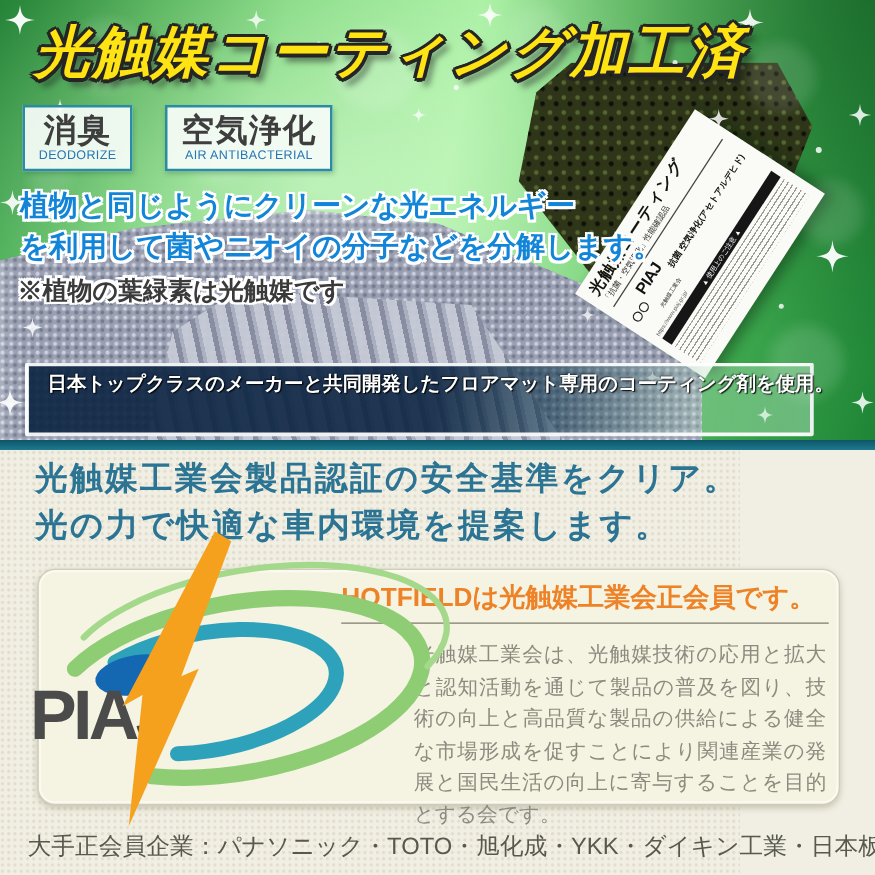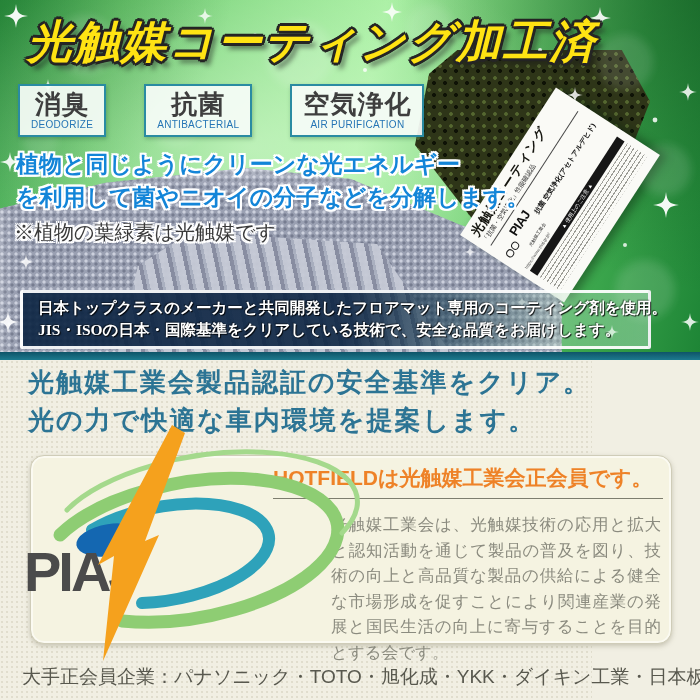--- a/index.html
+++ b/index.html
@@ -57,31 +57,31 @@
 
   .sparkles{position:absolute;left:0;top:0;width:700px;height:352px;pointer-events:none;}
 
   .hero-title{position:absolute;top:12px;left:0;width:624px;text-align:center;
     font-family:"Liberation Serif",serif;font-weight:bold;font-style:italic;
     font-size:45px;letter-spacing:2px;color:#ffe313;white-space:nowrap;
     text-shadow:-2px -2px 0 #252525,2px -2px 0 #252525,-2px 2px 0 #252525,2px 2px 0 #252525,
       0 3px 0 #252525,3px 0 0 #252525,0 -3px 0 #252525,-3px 0 0 #252525,
       5px 6px 5px rgba(25,25,25,0.55);}
 
-  .features{position:absolute;left:18px;top:84px;display:flex;gap:38px;justify-content:center;}
+  .features{position:absolute;left:18px;top:84px;display:flex;gap:26px;justify-content:center;}
   .feature{background:rgba(246,252,247,0.93);border:2px solid #2a8ba2;
     padding:3px 11px 4px;text-align:center;box-shadow:1px 2px 4px rgba(20,80,40,0.3);}
   .feature-jp{font-size:26px;font-weight:bold;color:#3e3e3e;line-height:30px;letter-spacing:1px;white-space:nowrap;}
   .feature-en{font-size:10px;font-weight:normal;color:#2575b5;line-height:12px;letter-spacing:0.3px;white-space:nowrap;}
 
   .lead{position:absolute;left:16px;top:148px;font-size:23px;font-weight:bold;color:#1385d8;
     line-height:33px;white-space:nowrap;
     text-shadow:-2px -2px 0 #fff,2px -2px 0 #fff,-2px 2px 0 #fff,2px 2px 0 #fff,
       0 2px 0 #fff,2px 0 0 #fff,0 -2px 0 #fff,-2px 0 0 #fff;}
-  .note{position:absolute;left:14px;top:219px;font-size:20px;font-weight:normal;color:#3a3a3a;
+  .note{position:absolute;left:14px;top:219px;font-size:20px;font-weight:bold;color:#3a3a3a;
     white-space:nowrap;
     text-shadow:-2px -2px 0 #fff,2px -2px 0 #fff,-2px 2px 0 #fff,2px 2px 0 #fff,
       0 2px 0 #fff,2px 0 0 #fff,0 -2px 0 #fff,-2px 0 0 #fff;}
 
   .info-box{position:absolute;left:20px;top:290px;width:610px;height:49px;
     border:3px solid rgba(255,255,255,0.93);border-radius:2px;
     background:linear-gradient(93deg, rgba(14,38,68,0.92) 0%, rgba(14,38,68,0.9) 52%,
       rgba(20,60,80,0.55) 68%, rgba(190,230,200,0.32) 86%, rgba(205,240,215,0.4) 100%);
     padding:4px 0 0 15px;font-family:Liberation Serif, serif;}
   .info-line{font-size:15.5px;font-weight:bold;color:#fff;line-height:22px;white-space:nowrap;
@@ -188,39 +188,34 @@
     </svg>
 
     <div class="hero-title">光触媒コーティング加工済</div>
 
     <div class="features">
       <div class="feature">
         <div class="feature-jp">消臭</div>
         <div class="feature-en">DEODORIZE</div>
       </div>
       <div class="feature">
-        <div class="feature-jp">抗菌</div>
-        <div class="feature-en">ANTIBACTERIAL</div>
-      </div>
-      <div class="feature">
         <div class="feature-jp">空気浄化</div>
-        <div class="feature-en">AIR PURIFICATION</div>
+        <div class="feature-en">AIR ANTIBACTERIAL</div>
       </div>
     </div>
 
     <div class="lead">
       <div>植物と同じようにクリーンな光エネルギー</div>
       <div>を利用して菌やニオイの分子などを分解します。</div>
     </div>
 
     <div class="note">※植物の葉緑素は光触媒です</div>
 
     <div class="info-box">
       <div class="info-line">日本トップクラスのメーカーと共同開発したフロアマット専用のコーティング剤を使用。</div>
-      <div class="info-line">JIS・ISOの日本・国際基準をクリアしている技術で、安全な品質をお届けします。</div>
     </div>
   </div>
 
   <div class="divider"></div>
 
   <div class="lower">
 
     <div class="heading">
       <div>光触媒工業会製品認証の安全基準をクリア。</div>
       <div>光の力で快適な車内環境を提案します。</div>

